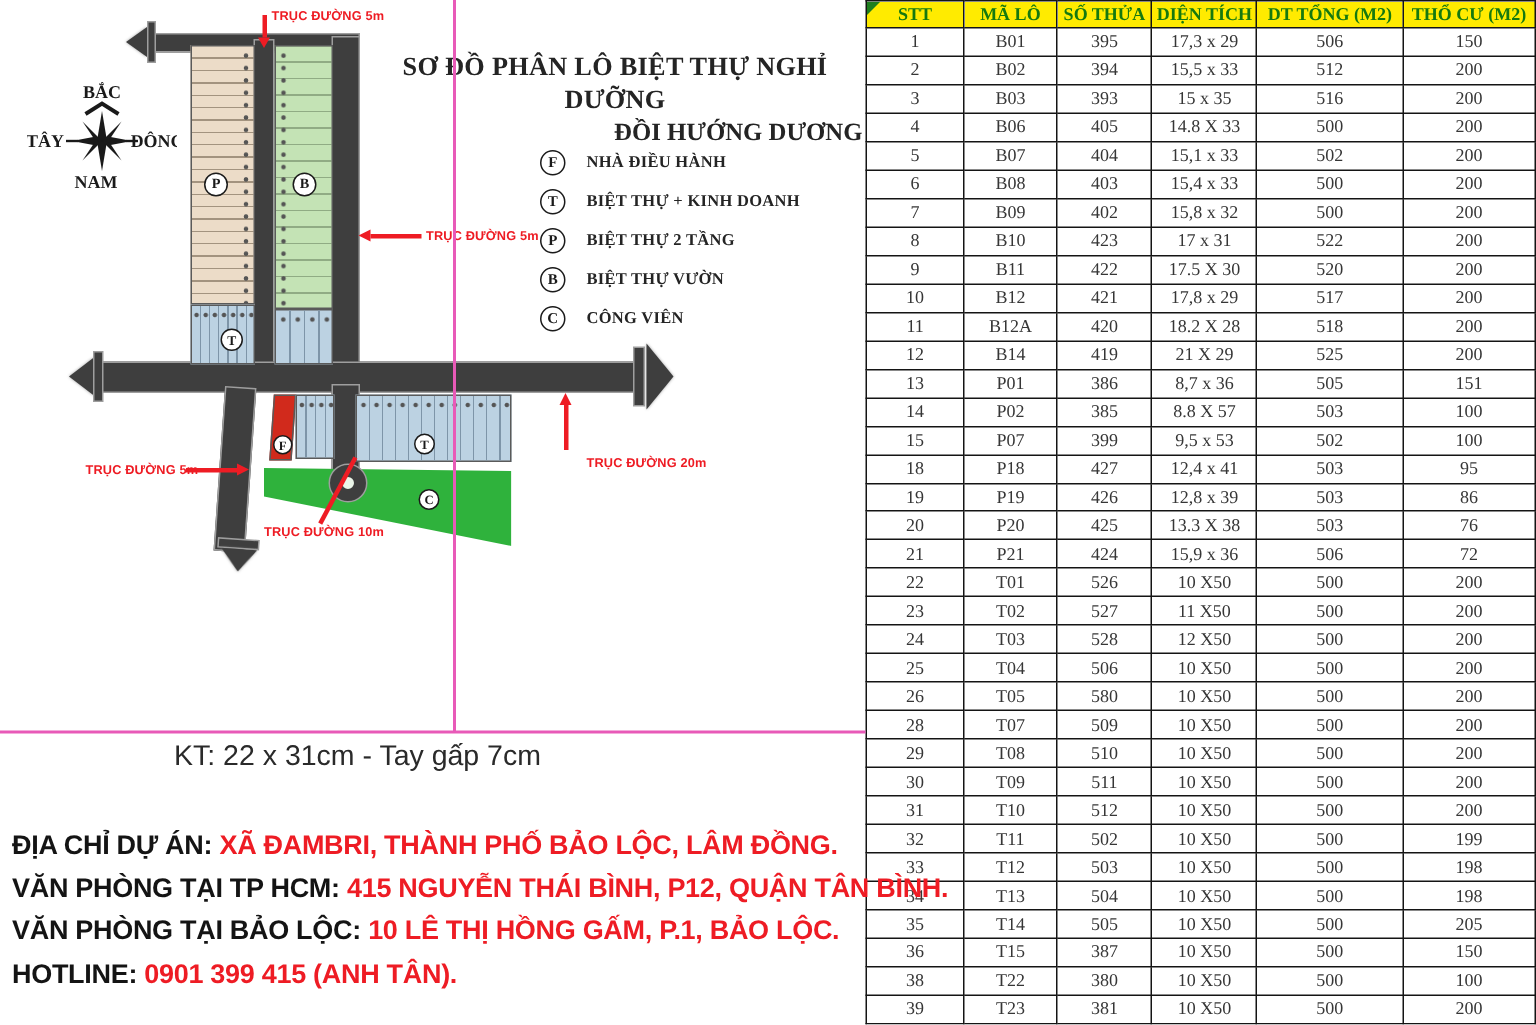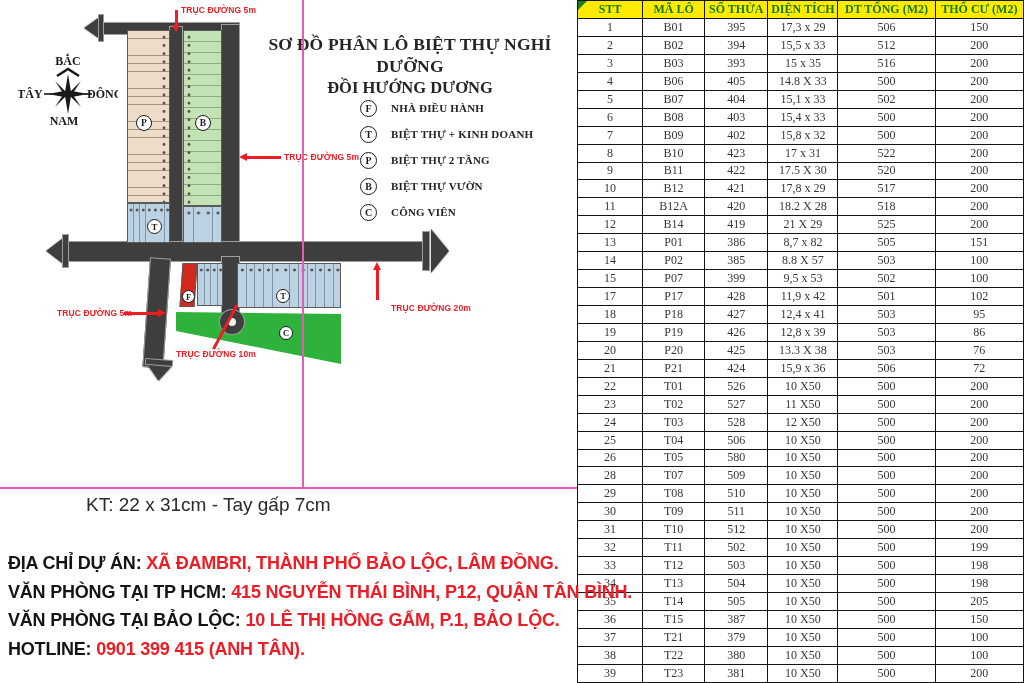--- a/index.html
+++ b/index.html
@@ -34,32 +34,32 @@
   .roundabout{position:absolute;width:24px;height:24px;border-radius:50%;border:8px solid #3e3e3e;
     box-sizing:border-box;background:#eaf5e8;box-shadow:0 0 0 1px #9e9e9e;z-index:3;}
 
   .rlabel{position:absolute;color:#ee1c24;font-weight:bold;font-size:8.5px;white-space:nowrap;z-index:6;letter-spacing:0.1px;}
   .rline{position:absolute;background:#ee1c24;z-index:6;}
   .rtri{position:absolute;width:0;height:0;z-index:6;}
 
   .title{position:absolute;left:245px;top:33px;width:330px;text-align:center;z-index:4;
     font-family:"Liberation Serif",serif;font-weight:bold;color:#242424;}
   .title .l1{font-size:17.5px;line-height:22px;letter-spacing:0.2px;}
-  .title .l2{font-size:16.5px;line-height:22px;}
+  .title .l2{font-size:16.5px;line-height:22px;text-align:right;}
 
   .legend{position:absolute;left:360px;top:95px;z-index:4;}
   .leg-item{display:flex;align-items:center;height:26px;}
   .leg-circle{width:17px;height:17px;border-radius:50%;border:1.6px solid #1a1a1a;box-sizing:border-box;
     display:flex;align-items:center;justify-content:center;background:#fff;
     font-family:"Liberation Serif",serif;font-weight:bold;font-size:10px;color:#1a1a1a;}
   .leg-text{margin-left:14px;font-family:"Liberation Serif",serif;font-weight:bold;font-size:11px;color:#242424;letter-spacing:0.2px;}
 
   .guide{position:absolute;background:#e85ab8;z-index:50;}
 
-  .print-note{position:absolute;left:86px;top:494px;font-size:19px;color:#2a2a2a;z-index:4;}
+  .print-note{position:absolute;left:116px;top:494px;font-size:19px;color:#2a2a2a;z-index:4;}
 
   .contact{position:absolute;left:8px;top:549px;z-index:4;}
   .c-line{font-weight:bold;font-size:18px;line-height:28.5px;color:#141414;white-space:nowrap;letter-spacing:-0.2px;}
   .c-line .val{color:#ee1c24;}
 
   
   .table-panel{position:absolute;left:577px;top:0;width:447px;height:683px;background:#fff;}
   .corner-tri{position:absolute;left:1px;top:1px;width:9px;height:9px;background:#1e7e1e;
     clip-path:polygon(0 0,100% 0,0 100%);z-index:5;}
   table.lots{width:100%;height:100%;border-collapse:collapse;table-layout:fixed;}
@@ -345,49 +345,41 @@
           <td>B14</td>
           <td>419</td>
           <td>21 X 29</td>
           <td>525</td>
           <td>200</td>
         </tr>
         <tr>
           <td>13</td>
           <td>P01</td>
           <td>386</td>
-          <td>8,7 x 82</td>
+          <td>8,7 x 36</td>
           <td>505</td>
           <td>151</td>
         </tr>
         <tr>
           <td>14</td>
           <td>P02</td>
           <td>385</td>
           <td>8.8 X 57</td>
           <td>503</td>
           <td>100</td>
         </tr>
         <tr>
           <td>15</td>
           <td>P07</td>
           <td>399</td>
           <td>9,5 x 53</td>
           <td>502</td>
           <td>100</td>
         </tr>
         <tr>
-          <td>17</td>
-          <td>P17</td>
-          <td>428</td>
-          <td>11,9 x 42</td>
-          <td>501</td>
-          <td>102</td>
-        </tr>
-        <tr>
           <td>18</td>
           <td>P18</td>
           <td>427</td>
           <td>12,4 x 41</td>
           <td>503</td>
           <td>95</td>
         </tr>
         <tr>
           <td>19</td>
           <td>P19</td>
@@ -518,28 +510,20 @@
         </tr>
         <tr>
           <td>36</td>
           <td>T15</td>
           <td>387</td>
           <td>10 X50</td>
           <td>500</td>
           <td>150</td>
         </tr>
         <tr>
-          <td>37</td>
-          <td>T21</td>
-          <td>379</td>
-          <td>10 X50</td>
-          <td>500</td>
-          <td>100</td>
-        </tr>
-        <tr>
           <td>38</td>
           <td>T22</td>
           <td>380</td>
           <td>10 X50</td>
           <td>500</td>
           <td>100</td>
         </tr>
         <tr>
           <td>39</td>
           <td>T23</td>

